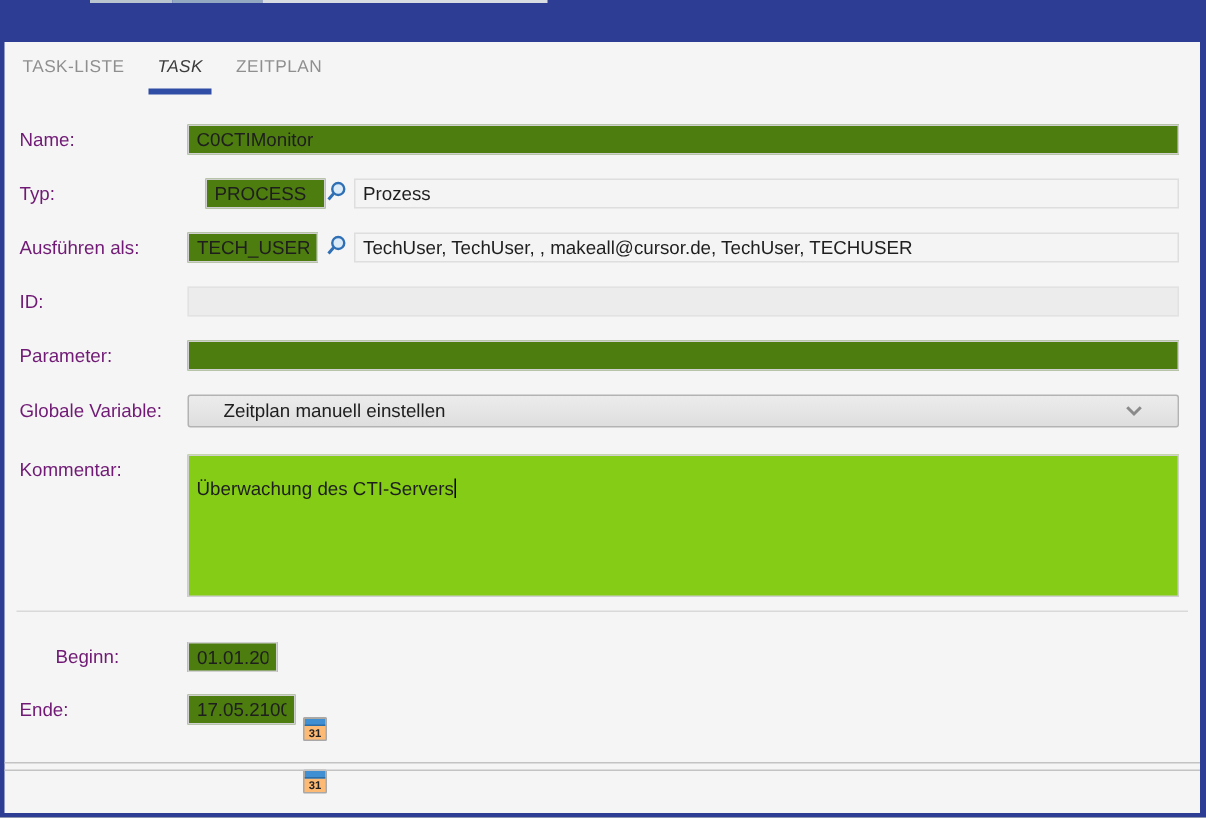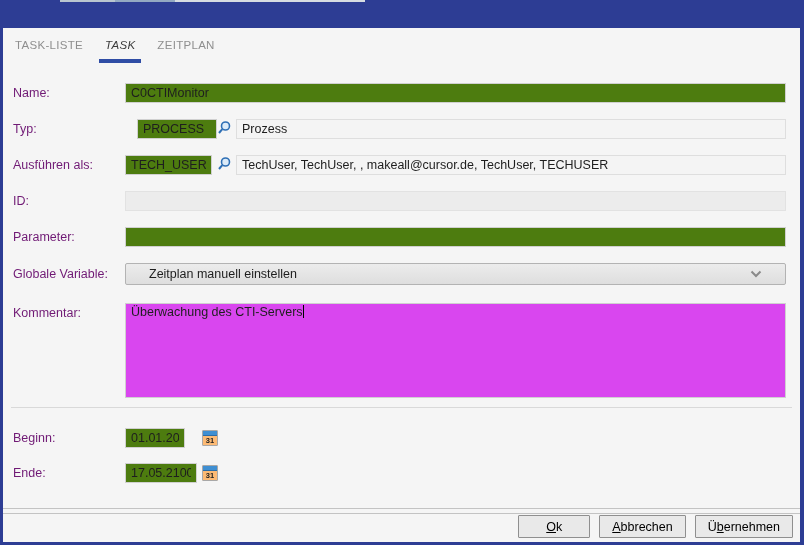--- a/index.html
+++ b/index.html
@@ -66,33 +66,33 @@
   .combo {
     position:absolute; height:22px; border:1px solid #b3b3b3; border-radius:2px;
     background:linear-gradient(#ececec,#dedede);
     display:flex; align-items:center; font-size:12.5px; color:#1e1e1e;
     padding:0 23px; cursor:pointer;
   }
   .combo .combo-text { flex:1; }
   .combo .chev { width:12px; height:8px; }
 
   .comment-box {
-    position:absolute; background:#d946ef; border:1px solid #d0d0d0;
-    font-size:12.5px; color:#1e1e1e; padding:0 5px; line-height:1.3;
+    position:absolute; background:#84cc16; border:1px solid #d0d0d0;
+    font-size:12.5px; color:#1e1e1e; padding:14px 5px; line-height:1.3;
     overflow:hidden; cursor:text;
   }
   .caret { display:inline-block; width:1px; height:13px; background:#000; vertical-align:-2px; }
 
   .sep-mid {
     position:absolute; left:8px; right:8px; height:1px; background:#d9d9d9;
   }
 
   .cal-btn {
     position:absolute; width:16px; height:16px; border:1px solid #a8a8a8; background:#fdba74;
-    border-radius:1px; cursor:pointer; padding:0; overflow:hidden;
+    border-radius:1px; cursor:pointer; padding:0; overflow:hidden;margin-top:48px;
   }
   .cal-head { height:5px; background:#3f8fd2; border-bottom:1px solid #2d6da6; }
   .cal-day { font-size:7.5px; line-height:9px; text-align:center; color:#222; font-weight:bold; }
 
   .sep-dbl-1, .sep-dbl-2 {
     position:absolute; left:0; right:0; height:1px; background:#c3c3c3;
   }
 
   .btnbar { position:absolute; right:7px; bottom:4px; display:flex; gap:9px; }
   .btn {
@@ -159,49 +159,32 @@
       </svg>
     </div>
 
     <label class="row-label" style="top:278px;">Kommentar:</label>
     <div class="comment-box" style="left:122px; top:275px; width:661px; height:95px;">
       <span>Überwachung des CTI-Servers</span><span class="caret"></span>
     </div>
 
     <div class="sep-mid" style="top:379px;"></div>
 
-    <label class="row-label" style="top:403px;">Beginn:</label>
+    <label class="row-label" style="top:403px;margin-left:24px;">Beginn:</label>
     <input class="field" style="left: 122px; top: 400px; width: 60px;" value="01.01.2017">
     <button class="cal-btn" style="left:199px; top:402px;">
       <div class="cal-head"></div>
       <div class="cal-day">31</div>
     </button>
 
     <label class="row-label" style="top:438px;">Ende:</label>
     <input class="field" style="left: 122px; top: 435px; width: 72px;" value="17.05.2100">
     <button class="cal-btn" style="left:199px; top:437px;">
       <div class="cal-head"></div>
       <div class="cal-day">31</div>
     </button>
 
     <div class="sep-dbl-1" style="top:480px;"></div>
     <div class="sep-dbl-2" style="top:485px;"></div>
 
-    <div class="btnbar">
-      <button class="btn">
-          <span>
-        <span></span><span class="u">O</span><span>k</span>
-      </span>
-        </button>
-      <button class="btn">
-          <span>
-        <span></span><span class="u">A</span><span>bbrechen</span>
-      </span>
-        </button>
-      <button class="btn">
-          <span>
-        <span>Ü</span><span class="u">b</span><span>ernehmen</span>
-      </span>
-        </button>
-    </div>
 
   </div>
 </div>
 
 </body></html>

